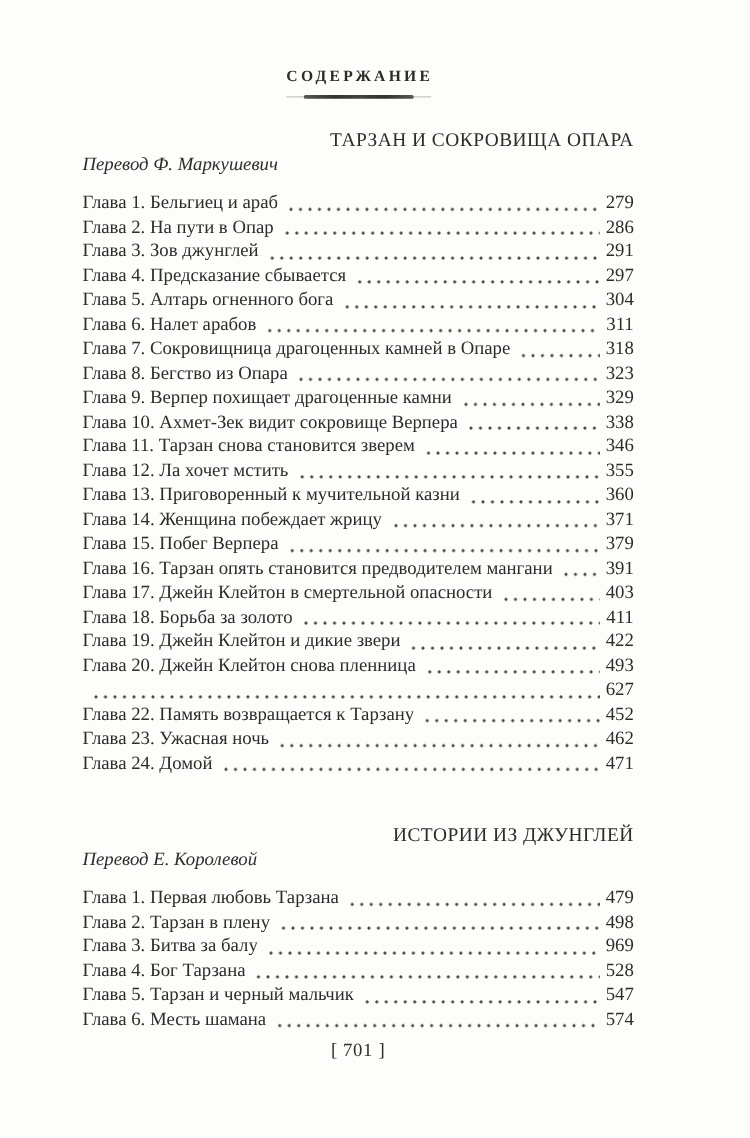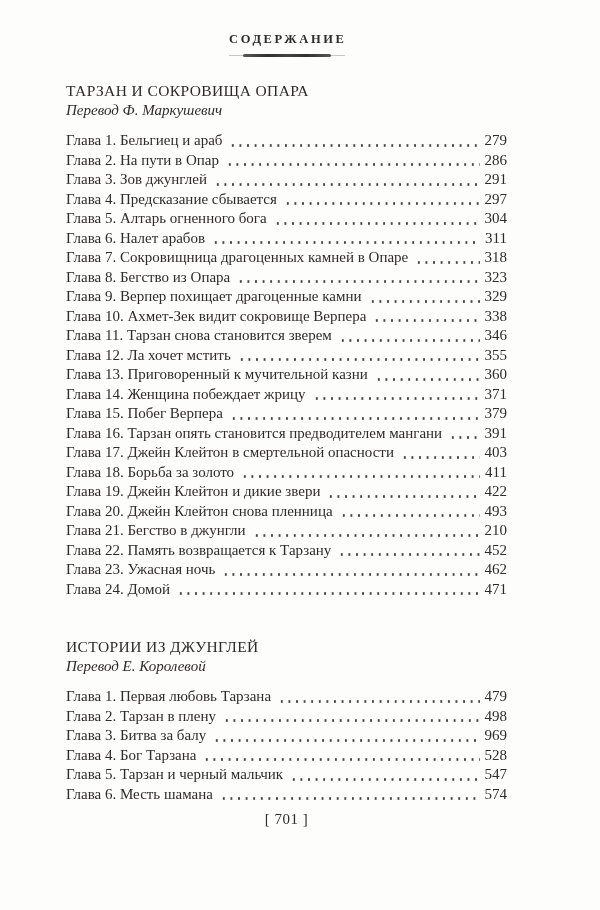--- a/index.html
+++ b/index.html
@@ -6,21 +6,21 @@
   body { background: #ffffff; }
 
   .page {
     position: relative;
     width: 600px;
     height: 910px;
     box-sizing: border-box;
     background: #fdfdfc;
     color: #2e2c2a;
     font-family: "Liberation Serif", "DejaVu Serif", serif;
-    padding-top: 32px;
+    padding-top: 54px;
     overflow: hidden;
   }
 
   .content {
     margin-left: 66px;
     width: 441px;
   }
 
   
   .toc-heading {
@@ -50,21 +50,21 @@
     border-radius: 1.5px;
     background: linear-gradient(90deg, #5a5752, #33312e 28%, #45433f 50%, #33312e 72%, #5a5752);
   }
 
   
   .toc-section { margin-top: 24px; }
   .toc-section + .toc-section { margin-top: 38px; }
 
   .section-title {
     margin: 0;
-    text-align: left;
+    text-align: right;
     font-weight: normal;
     font-size: 15.5px;
     letter-spacing: 0.4px;
     line-height: 20px;
   }
   .section-subtitle {
     text-align: left;
     font-style: italic;
     font-size: 15px;
     line-height: 18px;
@@ -234,23 +234,22 @@
     <span class="entry-page">422</span>
   </li>
 
   <li class="toc-entry">
     <span class="entry-label">Глава 20. Джейн Клейтон снова пленница</span>
     <span class="leader"></span>
     <span class="entry-page">493</span>
   </li>
 
   <li class="toc-entry">
-    <span class="entry-label">Глава 21. Бегство в джунгли</span>
-    <span class="leader"></span>
-    <span class="entry-page">210</span>
+    <span class="leader"></span>
+    <span class="entry-page">627</span>
   </li>
 
   <li class="toc-entry">
     <span class="entry-label">Глава 22. Память возвращается к Тарзану</span>
     <span class="leader"></span>
     <span class="entry-page">452</span>
   </li>
 
   <li class="toc-entry">
     <span class="entry-label">Глава 23. Ужасная ночь</span>

